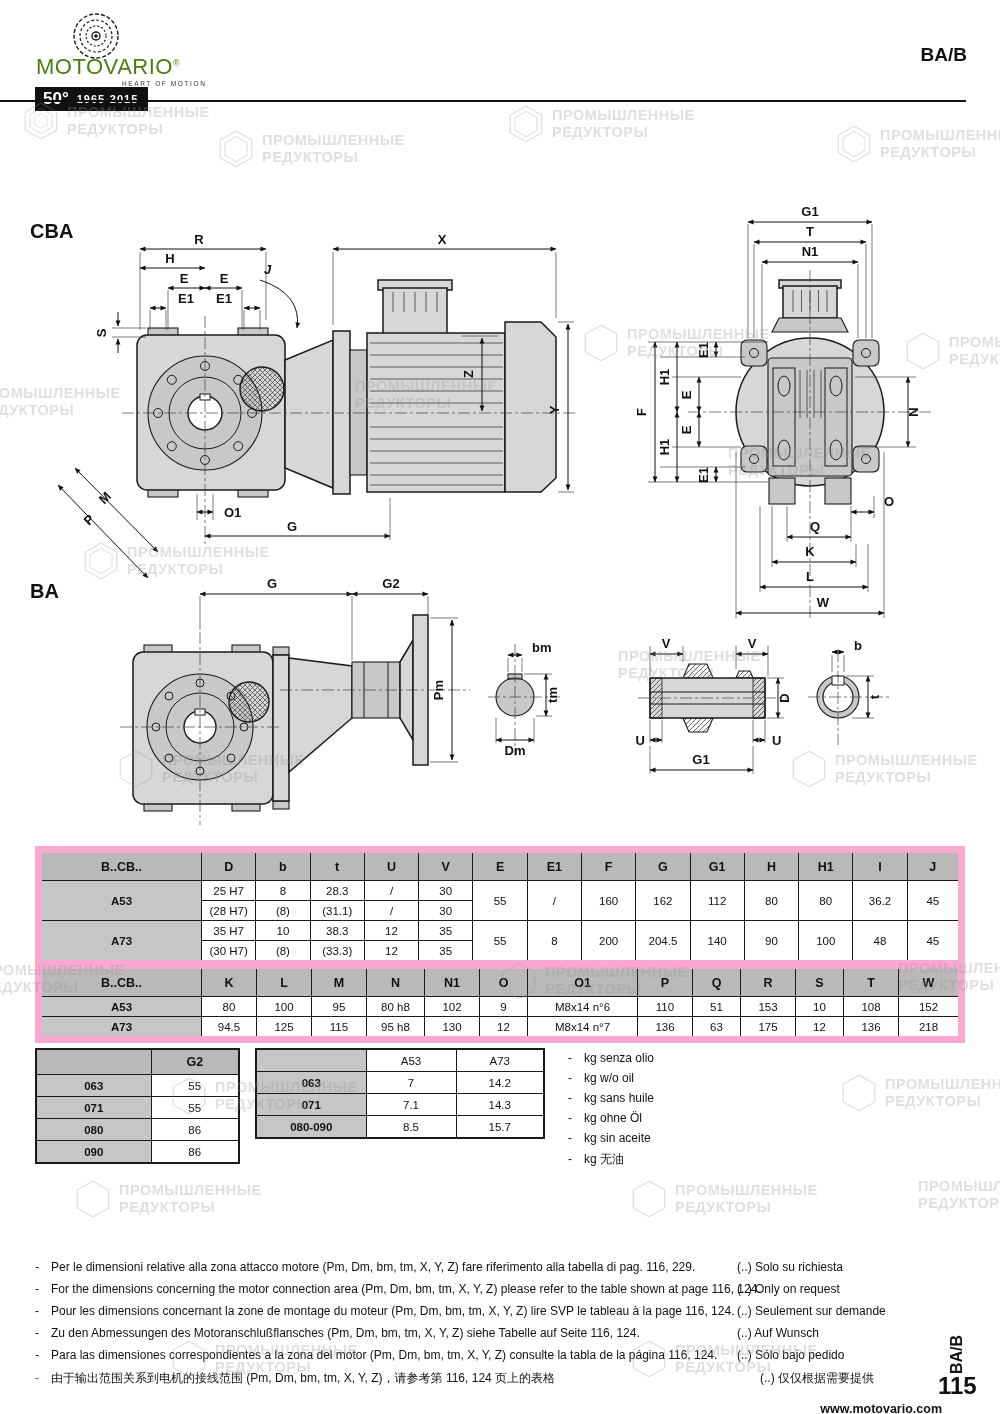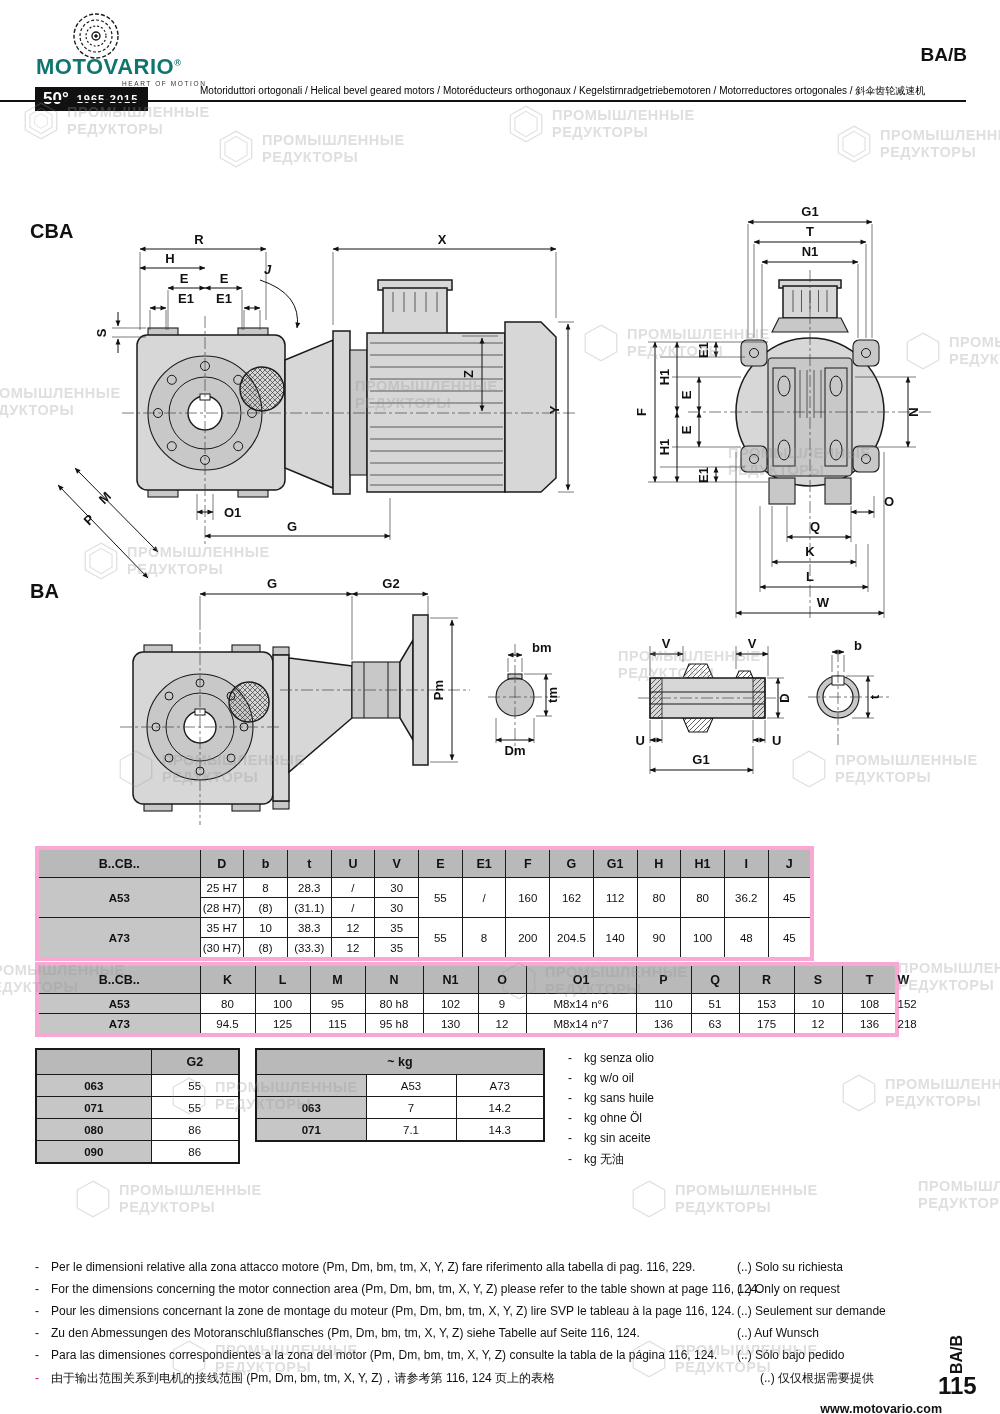--- a/index.html
+++ b/index.html
@@ -6,21 +6,21 @@
   #page{position:relative;width:1000px;height:1414px;background:#fff;overflow:hidden;
         font-family:"Liberation Sans",sans-serif;color:#111;}
   .abs{position:absolute;}
 
   
   .wm{position:absolute;display:flex;align-items:center;gap:5px;color:rgba(150,150,150,.30);
       pointer-events:none;z-index:3;}
   .wm .wtxt{font-size:14.5px;font-weight:600;letter-spacing:.5px;line-height:1.15;}
 
   
-  #brand-name{font-size:22px;font-weight:bold;letter-spacing:.5px;color:#0f766e;}
+  #brand-name{font-size:22px;font-weight:normal;letter-spacing:.5px;color:#4d7c0f;}
   #brand-name sup{font-size:9px;}
   #brand-tag{font-size:6.5px;letter-spacing:1.6px;color:#333;}
   #anniv{background:#111;color:#fff;display:flex;align-items:center;gap:8px;padding:2px 10px 2px 8px;}
   #anniv .n50{font-size:17px;font-weight:bold;}
   #anniv .yrs{font-size:11px;font-weight:bold;letter-spacing:1px;}
   #product-code{font-size:19px;font-weight:bold;}
   #subtitle{font-size:10px;color:#000;}
   #top-rule{height:2px;background:#111;}
 
   
@@ -33,21 +33,21 @@
   svg .fin{fill:none;stroke:#3a3a3a;stroke-width:.8;}
   svg .dim{stroke:#111;stroke-width:1;fill:none;marker-start:url(#ah);marker-end:url(#ah);}
   svg .dim1{stroke:#111;stroke-width:1;fill:none;marker-end:url(#ah);}
   svg .ext{stroke:#444;stroke-width:.7;fill:none;}
   svg .cl{stroke:#444;stroke-width:.7;fill:none;stroke-dasharray:12 3 3 3;}
   svg text.dl{font-family:"Liberation Sans",sans-serif;font-size:13px;font-weight:600;fill:#111;}
   svg text.big{font-family:"Liberation Sans",sans-serif;font-size:20px;font-weight:bold;fill:#111;}
 
   
   table{border-collapse:collapse;table-layout:fixed;}
-  .dimtab{width:779px;border:4px solid #f9a8d4;}
+  .dimtab{width:930px;border:7px solid #f9a8d4;}
   .dimtab th{background:#b9b9b9;border:1px solid #1a1a1a;font-size:12.5px;height:27px;padding:0;}
   .dimtab td{background:#fff;border:1px solid #1a1a1a;font-size:11.5px;height:19px;
              text-align:center;padding:0;}
   .dimtab td.lbl{background:#c6c6c6;font-weight:bold;}
   .smalltab{border:2px solid #1a1a1a;}
   .smalltab th{background:#b9b9b9;border:1px solid #1a1a1a;font-size:12.5px;height:24px;padding:0;}
   .smalltab td{background:#fff;border:1px solid #1a1a1a;font-size:11.5px;height:21px;
                text-align:center;padding:0;}
   .smalltab td.lbl{background:#c6c6c6;font-weight:bold;}
   .smalltab td.hdr{background:#c6c6c6;}
@@ -81,21 +81,20 @@
   </div>
   <div class="abs" style="left:36px;top:54px;" id="brand-name">
     <span>MOTOVARIO</span><sup>®</sup>
   </div>
   <div class="abs" style="left:122px;top:80px;" id="brand-tag">HEART OF MOTION</div>
   <div class="abs" style="left:35px;top:87px;" id="anniv">
     <span class="n50">50°</span>
     <span class="yrs">1965-2015</span>
   </div>
   <div class="abs" style="right:33px;top:44px;" id="product-code">BA/B</div>
-  <div class="abs" style="left:200px;top:84px;width:766px;" id="subtitle">Motoriduttori ortogonali / Helical bevel geared motors / Motoréducteurs orthogonaux / Kegelstirnradgetriebemotoren / Motorreductores ortogonales / 斜伞齿轮减速机</div>
   <div class="abs" style="left:0;top:100px;width:966px;" id="top-rule"></div>
 
 
   <div class="abs" style="left:0;top:200px;">
   <svg width="1000" height="645" viewBox="0 0 1000 645">
     <defs>
       <marker id="ah" viewBox="0 0 10 10" refX="8.5" refY="5" markerWidth="8" markerHeight="6.5" orient="auto-start-reverse">
             <path d="M0,1.2 L9,5 L0,8.8 Z" fill="#111"></path>
           </marker>
       <pattern id="ht" width="5" height="5" patternUnits="userSpaceOnUse">
@@ -620,37 +619,39 @@
   </div>
 
   <div class="abs" style="left:255px;top:1048px;">
     <table class="smalltab" style="width:290px;">
       <colgroup>
           <col style="width:110px">
           <col style="width:90px">
           <col>
         </colgroup>
       <tbody>
-          <tr>
-        <th colspan="3">~ kg</th>
-      </tr>
       <tr>
         <td class="hdr"></td>
         <td>A53</td>
         <td>A73</td>
       </tr>
       <tr>
         <td class="lbl">063</td>
         <td>7</td>
         <td>14.2</td>
       </tr>
       <tr>
         <td class="lbl">071</td>
         <td>7.1</td>
         <td>14.3</td>
+      </tr>
+      <tr>
+        <td class="lbl">080-090</td>
+        <td>8.5</td>
+        <td>15.7</td>
       </tr>
     </tbody>
       </table>
   </div>
 
   <div id="kg-notes">
     <div class="noteline" style="left:568px;top:1051px;"><span class="dash">-</span><span>kg senza olio</span></div>
     <div class="noteline" style="left:568px;top:1071px;"><span class="dash">-</span><span>kg w/o oil</span></div>
     <div class="noteline" style="left:568px;top:1091px;"><span class="dash">-</span><span>kg sans huile</span></div>
     <div class="noteline" style="left:568px;top:1111px;"><span class="dash">-</span><span>kg ohne Öl</span></div>

